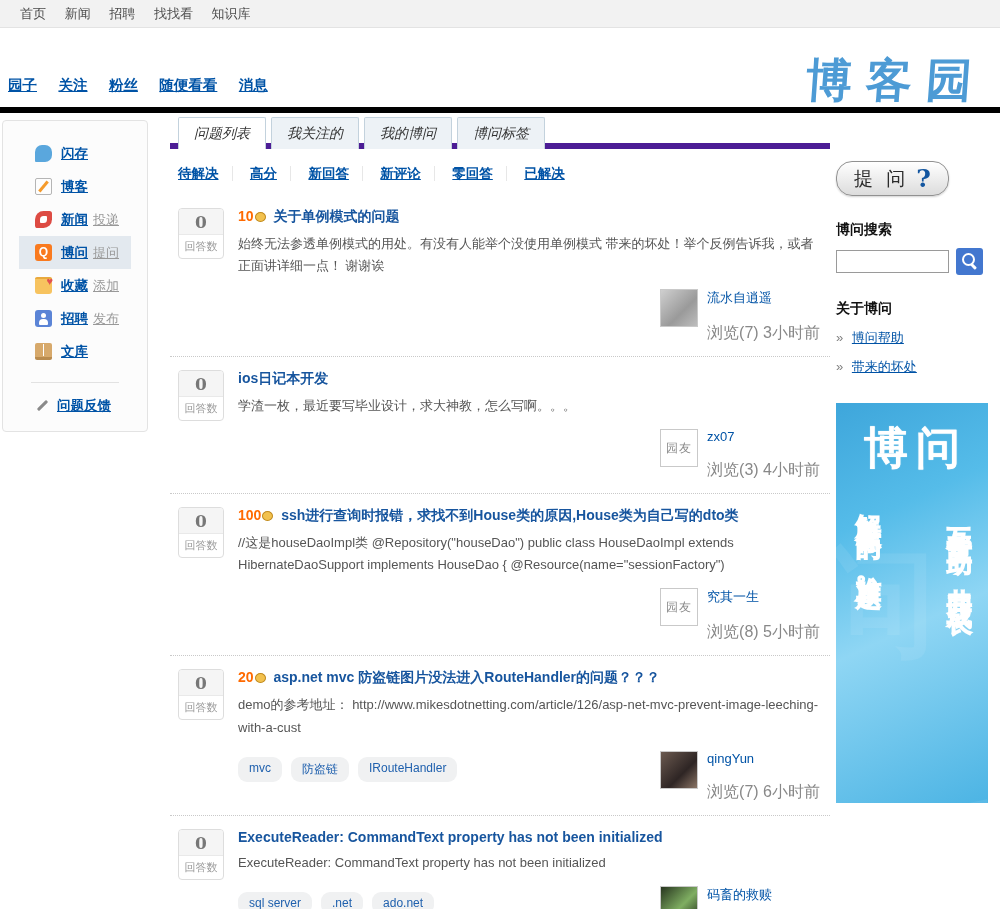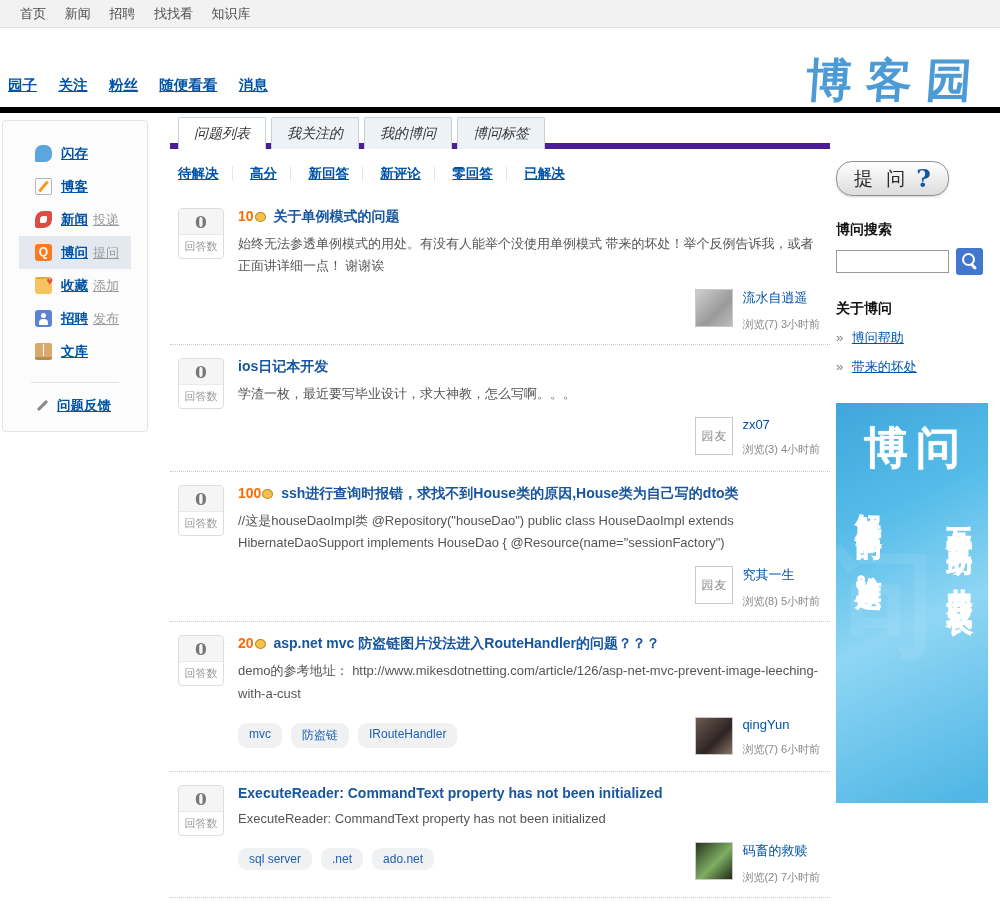--- a/index.html
+++ b/index.html
@@ -71,21 +71,21 @@
   .qtags { display:flex; gap:9px; margin-top:6px; }
   .tag { background:#f0f1f2; border-radius:9px; padding:4px 11px; color:#2061ae; font-size:12px; text-decoration:none; }
   .qmeta { margin-left:auto; display:flex; gap:9px; padding-right:10px; }
   .avatar { width:38px; height:38px; border:1px solid #c9c9c9; flex:0 0 38px; display:flex; align-items:center; justify-content:center; overflow:hidden; }
   .av-art { background:linear-gradient(135deg,#cfcfcf,#9a9a9a 60%,#bdbdbd); }
   .av-friend { background:#fff; color:#8a8a8a; font-size:12px; letter-spacing:1px; }
   .av-photo-dark { background:linear-gradient(135deg,#5a4a42,#2e2username524,#6b5a50); background:linear-gradient(135deg,#6b5a50,#2e2524 60%,#8a7465); }
   .av-photo-green { background:linear-gradient(135deg,#27351f,#7fae62 55%,#1e2a18); }
   .qwho { }
   .qauthor { color:#0053a6; font-size:13px; text-decoration:none; display:block; }
-  .qviews { color:#888; font-size:11px; margin-top:10px; }
+  .qviews { color:#888; font-size:16px; margin-top:16px; }
 
   
   .rightcol { position:absolute; left:836px; top:48px; width:154px; }
   .ask-btn { width:113px; height:35px; border:1px solid #919191; border-radius:16px; background:linear-gradient(#ffffff,#dcdcdc); font-size:19px; color:#2b2b2b; display:flex; align-items:center; justify-content:center; gap:7px; box-shadow:0 1px 2px rgba(0,0,0,.18); cursor:pointer; letter-spacing:4px; }
   .ask-q { color:#1356a0; font-weight:bold; font-size:25px; letter-spacing:0; font-family:"DejaVu Serif",serif; }
   .rc-title { font-weight:bold; font-size:14px; color:#111; margin:25px 0 9px; }
   .search-row { display:flex; gap:7px; align-items:center; }
   .search-input { width:113px; height:23px; border:1px solid #9a9a9a; background:#fff; }
   .search-btn { width:27px; height:27px; background:#4377cf; border:none; border-radius:3px; position:relative; cursor:pointer; }
   .search-btn::before { content:""; position:absolute; left:6px; top:5px; width:9px; height:9px; border:2px solid #fff; border-radius:50%; }

